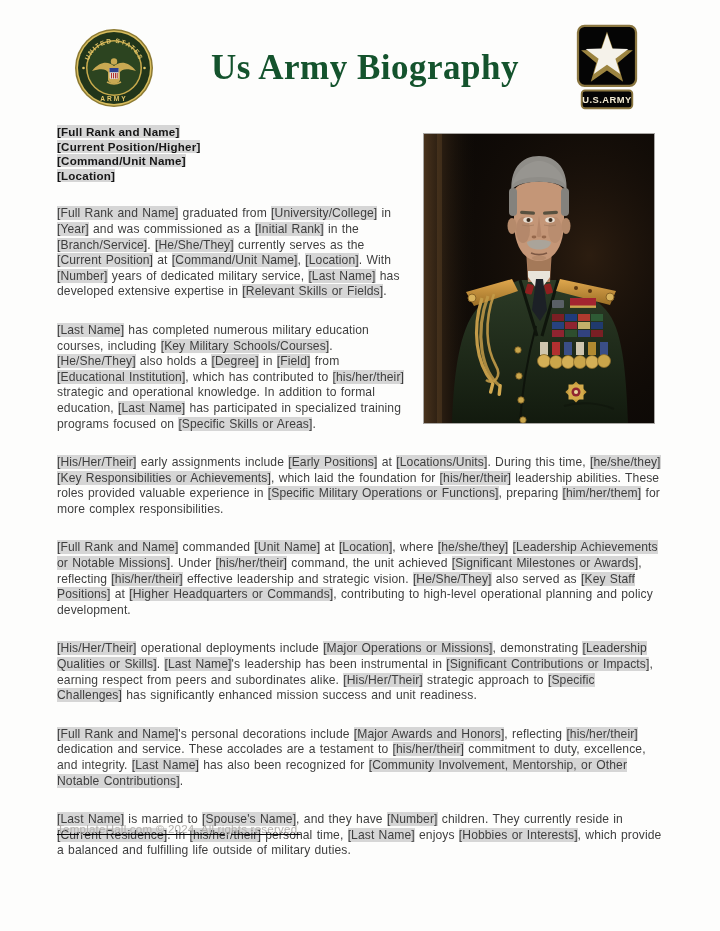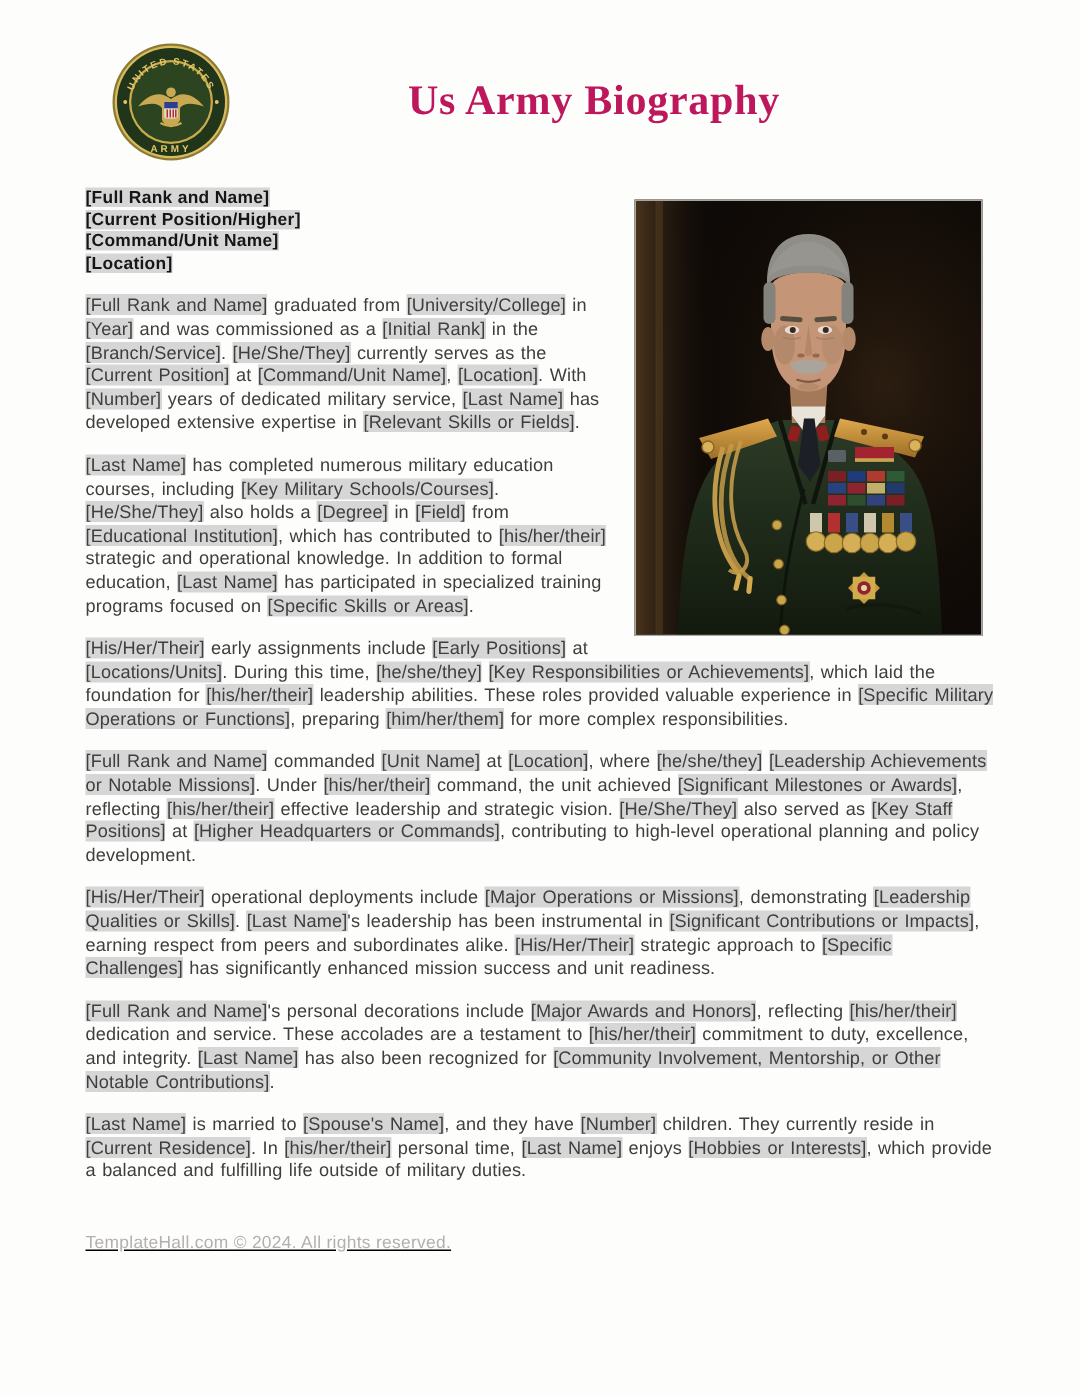--- a/index.html
+++ b/index.html
@@ -16,21 +16,21 @@
   .header{
     display:flex;align-items:center;
     padding:24px 82px 0 74px;
     height:88px;
   }
   .seal{flex:0 0 auto;width:80px;height:80px;}
   .seal svg{width:80px;height:80px;display:block;}
   .page-title{
     flex:1;text-align:center;margin:0;
     font-family:"Liberation Serif",serif;
-    font-weight:700;font-size:28px;color:#be185d;
+    font-weight:700;font-size:35px;color:#14532d;
     letter-spacing:.5px;
   }
   .armylogo{flex:0 0 auto;width:62px;height:88px;}
   .armylogo svg{width:62px;height:88px;display:block;}
   
   .content{padding:0 57px;margin-top:12px;}
   .portrait{
     float:right;margin:8px 8px 12px 14px;
     width:230px;height:289px;
     border:1px solid #a9a7a4;
@@ -44,21 +44,21 @@
     color:#0e0e0e;margin:2px 0 0 0;letter-spacing:.3px;
   }
   .hl{background:#d6d6d6;}
   .info-block{margin-top:13px;}
   .info-line{
     font-size:11.6px;font-weight:700;line-height:14.6px;
     color:#161616;letter-spacing:.2px;
   }
   .para{
     font-size:12.1px;line-height:15.6px;
-    color:#3e3e3e;margin:13px 0 0 0;
+    color:#3e3e3e;margin:23px 0 0 0;
     letter-spacing:.1px;word-spacing:.8px;
   }
   
   .footer{position:absolute;left:57px;top:819px;text-decoration:underline;}
   .footer-text{color:#b3b0ad;font-size:11.6px;letter-spacing:.2px;}
 </style>
 </head>
 <body>
 
 <div class="page">
@@ -88,20 +88,29 @@
           <rect x="35.5" y="40" width="9" height="11" rx="1.5" fill="#e3ddd2"></rect>
           <rect x="35.5" y="40" width="9" height="4.2" fill="#2b3f8f"></rect>
           <path d="M37.5,45 V50.4 M39.5,45 V50.4 M41.5,45 V50.4 M43.2,45 V50.4" stroke="#b03030" stroke-width="1"></path>
           <path d="M33,54 Q40,58 47,54" stroke="#c9a952" stroke-width="1.6" fill="none"></path>
         </g>
       </svg>
     </span>
 
     <h1 class="page-title">Us Army Biography</h1>
 
+    <span class="armylogo">
+      <svg viewBox="0 0 66 94" xmlns="http://www.w3.org/2000/svg">
+        <rect x="2" y="2" width="62" height="64" rx="7" fill="#050505" stroke="#8a7640" stroke-width="2.4"></rect>
+        <polygon points="33,8 39.5,27.1 59.6,27.4 44,40.3 49.6,59.6 33,48.2 16.4,59.6 22,40.3 6.4,27.4 26.5,27.1" fill="#9c8440" transform="translate(0,1) scale(1.04) translate(-1.3,-1.3)"></polygon>
+        <polygon points="33,10 38.6,26.3 55.8,26.6 42,37 47.1,53.4 33,43.5 18.9,53.4 24,37 10.2,26.6 27.4,26.3" fill="#f5f2ea"></polygon>
+        <rect x="6" y="71" width="54" height="19" rx="3.5" fill="#050505" stroke="#8a7640" stroke-width="2"></rect>
+        <text x="33" y="84.5" text-anchor="middle" font-family="Liberation Sans, sans-serif" font-size="10" font-weight="bold" fill="#f0e8d0" letter-spacing=".5">U.S.ARMY</text>
+      </svg>
+    </span>
   </div>
 
   <div class="content">
 
     <figure class="portrait" style="margin-top:8px;margin-bottom:12px;">
       <svg viewBox="0 0 230 289" xmlns="http://www.w3.org/2000/svg">
         <defs>
           <radialGradient id="gR" cx="0.72" cy="0.42" r="0.75">
             <stop offset="0" stop-color="#2c1d10"></stop>
             <stop offset="1" stop-color="#0d0906" stop-opacity="0"></stop>

